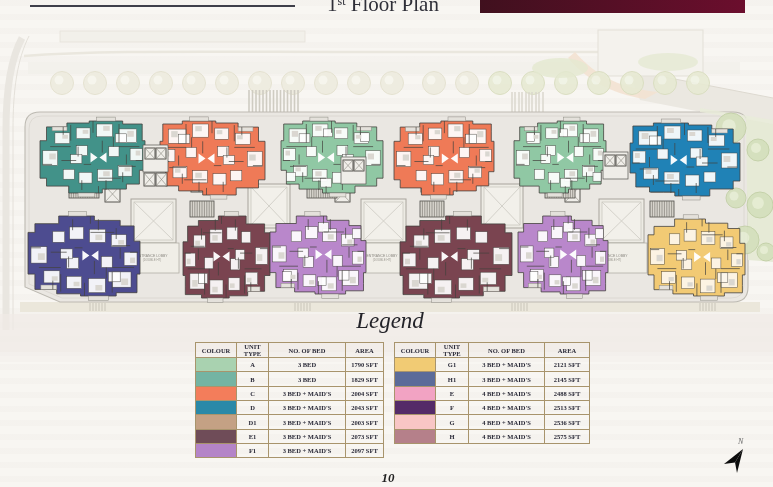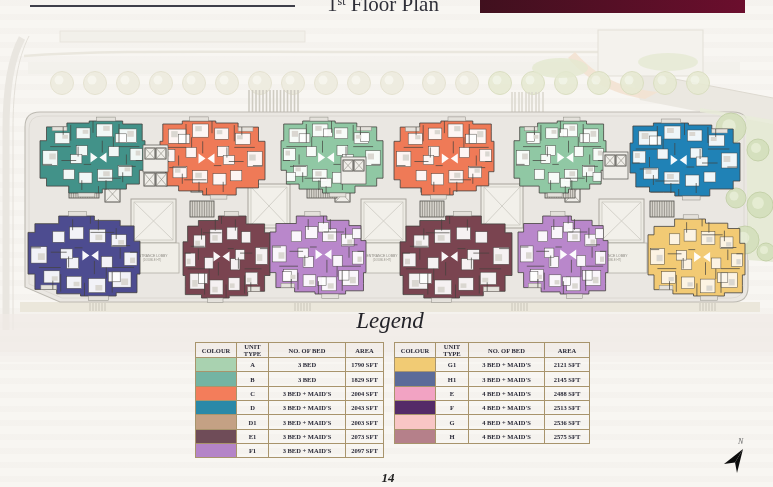--- a/index.html
+++ b/index.html
@@ -1043,20 +1043,20 @@
 <tr style="height:14.35px;">
             <td style="background:#b5808a;"></td>
             <td>H</td>
             <td>4 BED + MAID'S</td>
             <td>2575 SFT</td>
           </tr>
 </tbody>
       </table>
 </div>
 
-<div style="position:absolute;left:368px;top:470px;width:40px;text-align:center;font-style:italic;font-weight:bold;font-size:13px;color:#222;">14</div>
+<div style="position:absolute;left:368px;top:470px;width:40px;text-align:center;font-style:italic;font-weight:bold;font-size:13px;color:#222;">10</div>
 
 <svg width="50" height="50" viewBox="0 0 50 50" style="position:absolute;left:705px;top:428px;">
   <text x="33" y="16" font-size="8" fill="#666" font-style="italic" font-family="Liberation Serif,serif">N</text>
   <path d="M 38 21 L 19 36 L 30 34.5 Z" fill="#0c0c0c"></path>
   <path d="M 38 21 L 30 34.5 L 32 45 Z" fill="#0c0c0c"></path>
 </svg>
 </div>
 
 </body></html>

